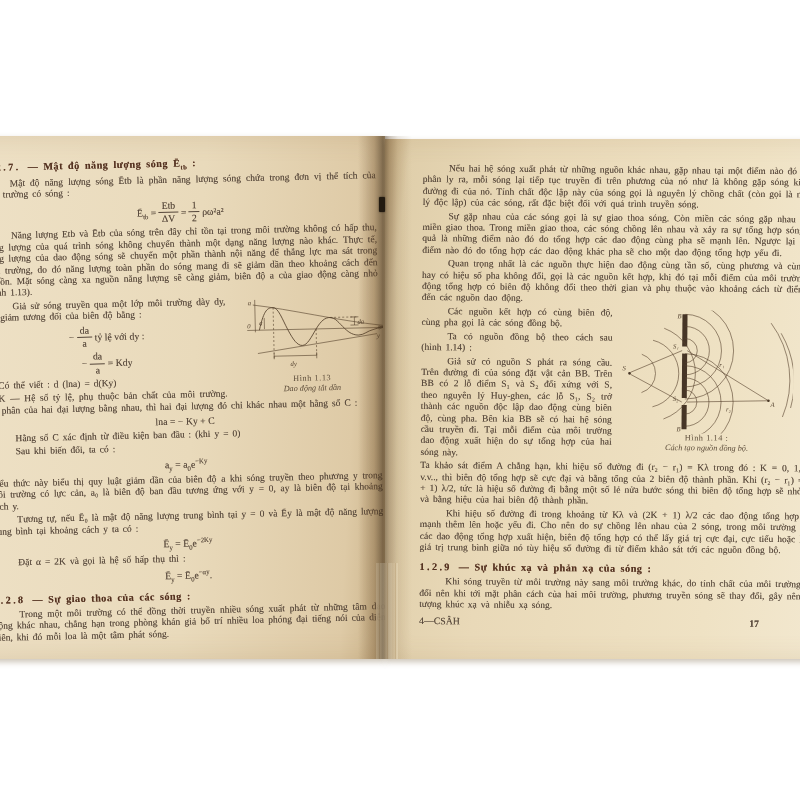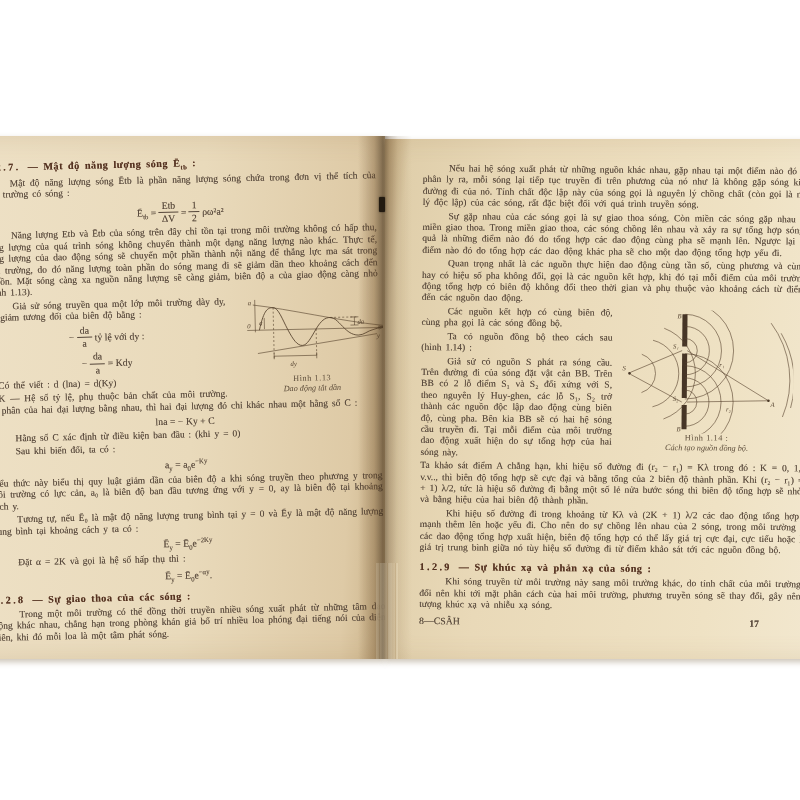--- a/index.html
+++ b/index.html
@@ -173,21 +173,21 @@
       <p class="para">Ta có nguồn đồng bộ theo cách sau (hình 1.14) :</p>
       <p class="para">Giả sử có nguồn S phát ra sóng cầu. Trên đường đi của sóng đặt vật cản BB. Trên BB có 2 lỗ điểm S₁ và S₂ đối xứng với S, theo nguyên lý Huy-ghen, các lỗ S₁, S₂ trở thành các nguồn độc lập dao động cùng biên độ, cùng pha. Bên kia BB sẽ có hai hệ sóng cầu truyền đi. Tại mỗi điểm của môi trường dao động xuất hiện do sự tổng hợp của hai sóng này.</p>
       <p class="para" style="text-indent:0">Ta khảo sát điểm A chẳng hạn, khi hiệu số đường đi (r₂ − r₁) = Kλ trong đó : K = 0, 1, 2, 3 v.v.., thì biên độ tổng hợp sẽ cực đại và bằng tổng của 2 biên độ thành phần. Khi (r₂ − r₁) = (2K + 1) λ/2, tức là hiệu số đường đi bằng một số lẻ nửa bước sóng thì biên độ tổng hợp sẽ nhỏ nhất và bằng hiệu của hai biên độ thành phần.</p>
       <p class="para">Khi hiệu số đường đi trong khoảng từ Kλ và (2K + 1) λ/2 các dao động tổng hợp hoặc mạnh thêm lên hoặc yếu đi. Cho nên do sự chồng lên nhau của 2 sóng, trong môi trường sẽ có các dao động tổng hợp xuất hiện, biên độ tổng hợp có thể lấy giá trị cực đại, cực tiểu hoặc là lấy giá trị trung bình giữa nó tùy hiệu số đường đi từ điểm khảo sát tới các nguồn đồng bộ.</p>
 
       <div class="h-sec"><span class="h-num">1.2.9</span><span>— Sự khúc xạ và phản xạ của sóng :</span></div>
 
       <p class="para">Khi sóng truyền từ môi trường này sang môi trường khác, do tính chất của môi trường thay đổi nên khi tới mặt phân cách của hai môi trường, phương truyền sóng sẽ thay đổi, gây nên hiện tượng khúc xạ và nhiễu xạ sóng.</p>
 
       <div class="footer-row">
-        <span>8—CSÂH</span>
+        <span>4—CSÂH</span>
         <span class="pgnum">17</span>
       </div>
     </div>
   </div>
 
   <div class="page-edges"></div>
   <div class="gutter"></div>
   <div class="staple"></div>
 </div>
 

